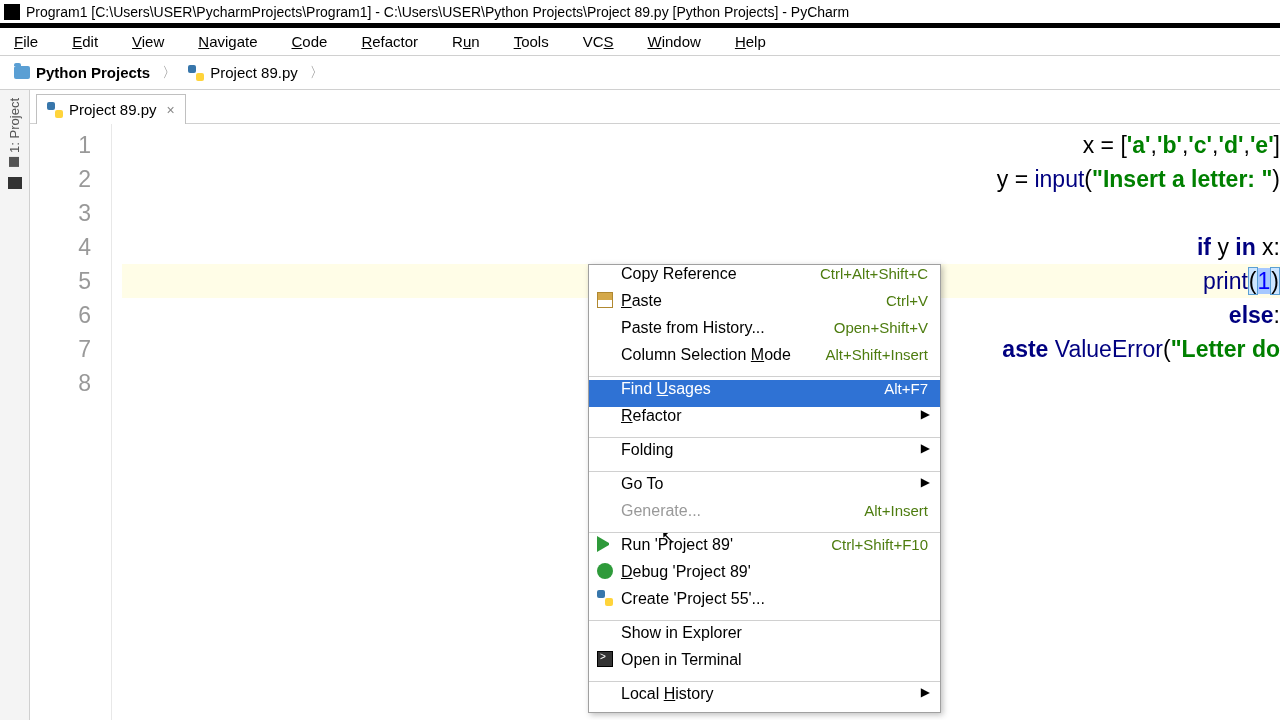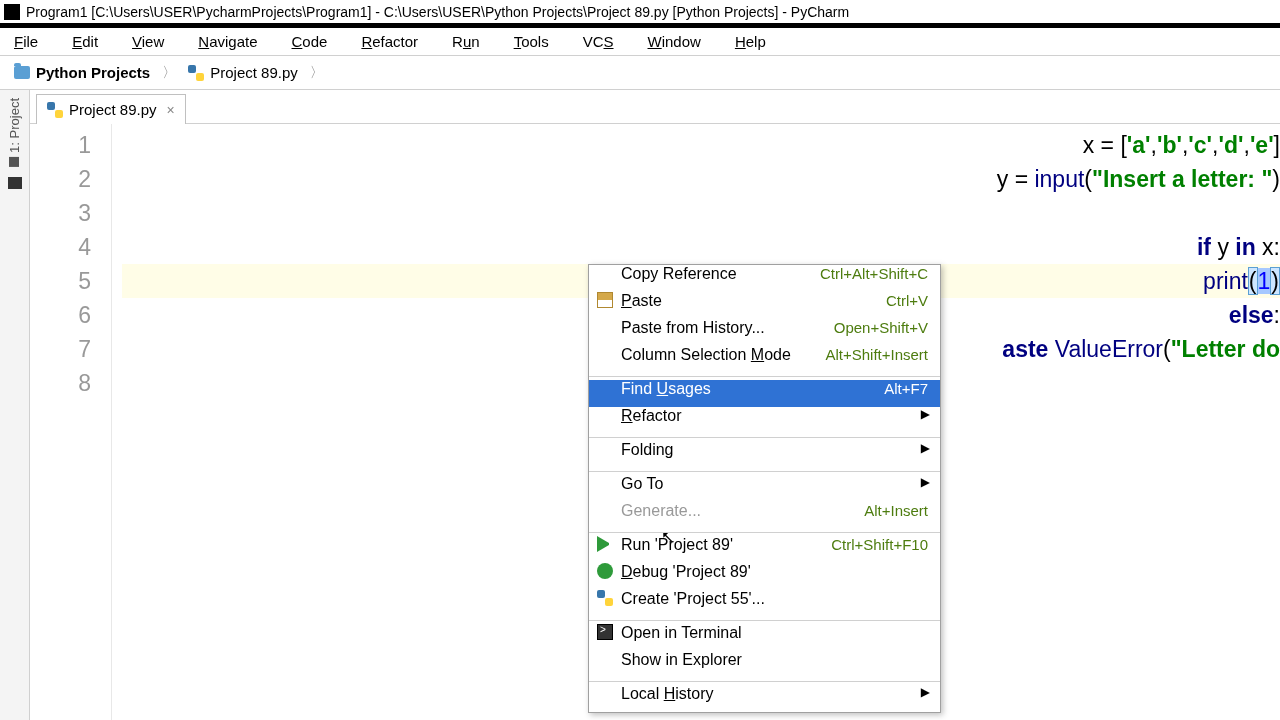--- a/index.html
+++ b/index.html
@@ -211,26 +211,26 @@
   <div class="cm-item">
     <span class="cm-icon ci-debug"></span>
     <span class="cm-label"><u>D</u>ebug 'Project 89'</span>
   </div>
   <div class="cm-item">
     <span class="cm-icon ci-py"></span>
     <span class="cm-label">Create 'Project 55'...</span>
   </div>
   <div class="cm-sep"></div>
   <div class="cm-item">
+    <span class="cm-label">Show in Explorer</span>
+  </div>
+  <div class="cm-item">
     <span class="cm-icon ci-term"></span>
     <span class="cm-label">Open in Terminal</span>
   </div>
-  <div class="cm-item">
-    <span class="cm-label">Show in Explorer</span>
-  </div>
   <div class="cm-sep"></div>
   <div class="cm-item">
     <span class="cm-label">Local <u>H</u>istory</span>
     <span class="cm-arrow">▶</span>
   </div>
 </div>
 
 <div class="cursor-img">⭦</div>
 
 </body></html>

